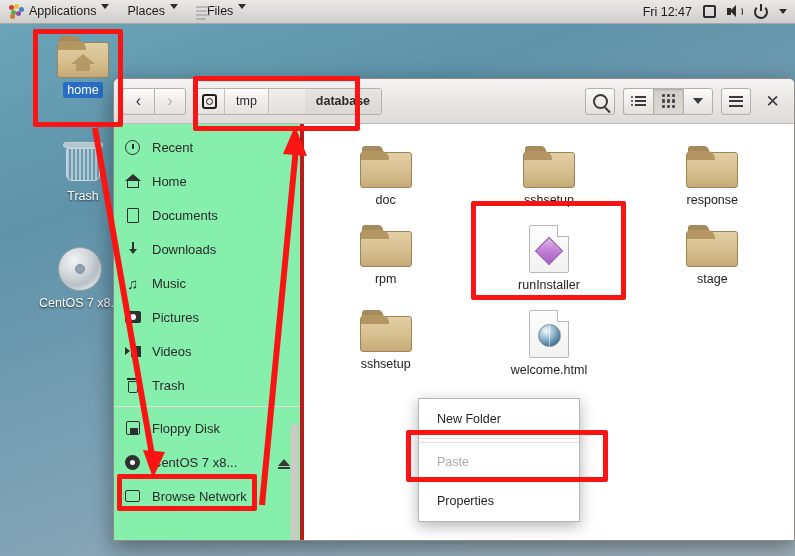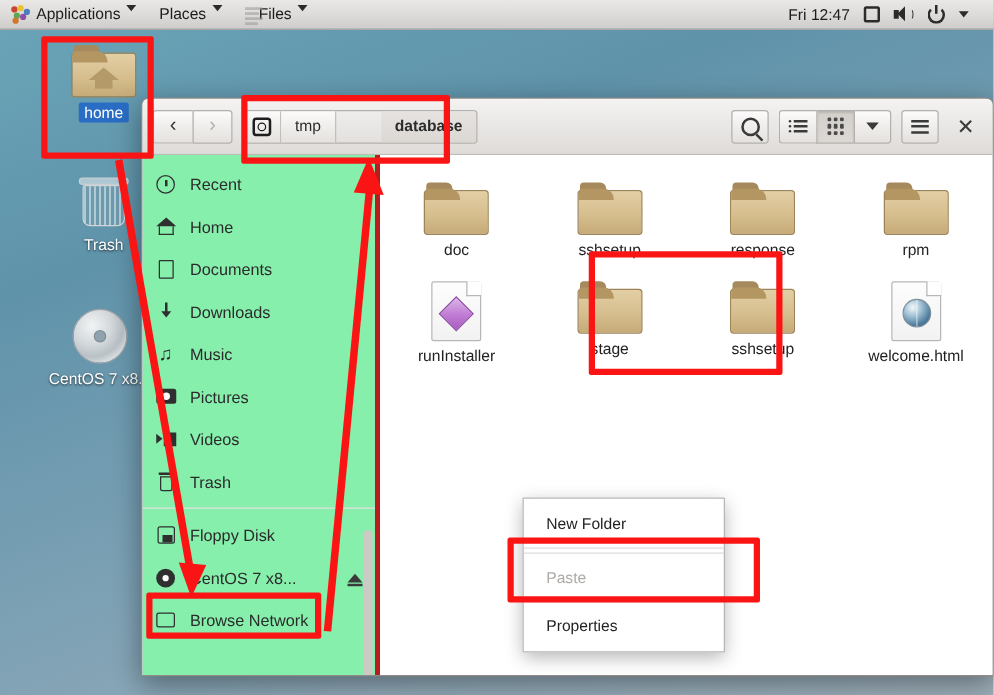--- a/index.html
+++ b/index.html
@@ -18,21 +18,21 @@
     position: absolute; left:0; top:0; width:795px; height:24px;
     background: linear-gradient(180deg,#e9e8e7 0%,#dedcdb 50%,#cfcdcc 100%);
     border-bottom: 1px solid #a9a6a3;
     display:flex; align-items:center; font-size:12.5px; color:#1c1c1c;
   }
   .tb-item { display:flex; align-items:flex-start; gap:5px; padding:0 9px; height:16px; }
   .caret { width:0;height:0;border-left:4px solid transparent;border-right:4px solid transparent;border-top:5px solid #2b2b2b; }
   .gnome-logo { width:15px;height:15px;position:relative;display:inline-block; }
   .gnome-logo i { position:absolute;width:5px;height:5px;border-radius:50%;display:block; }
   .tb-spacer { flex:1; }
-  #topbar .right { display:flex; align-items:center; gap:11px; padding-right:20px; font-size:12.5px; }
+  #topbar .right { display:flex; align-items:center; gap:11px; padding-right:8px; font-size:12.5px; }
   .ico-sq { width:13px;height:13px;border:2px solid #2b2b2b;border-radius:2px; }
   .ico-spk { position:relative;width:16px;height:13px; }
   .ico-spk .b { position:absolute;left:0;top:3px;width:4px;height:7px;background:#2b2b2b; }
   .ico-spk .c { position:absolute;left:3px;top:0;width:0;height:0;border-top:6.5px solid transparent;border-bottom:6.5px solid transparent;border-right:6px solid #2b2b2b; }
   .ico-spk .w { position:absolute;border:1.6px solid #2b2b2b;border-left-color:transparent;border-bottom-color:transparent;border-top-color:transparent;border-radius:50%; }
   .ico-pw { width:14px;height:14px;border:2px solid #2b2b2b;border-radius:50%;border-top-color:transparent;position:relative; }
   .ico-pw::after { content:"";position:absolute;left:4px;top:-3px;width:2px;height:7px;background:#2b2b2b; }
   .files-appicon { width:16px;height:18px;position:relative;opacity:.55; }
   .files-appicon span { position:absolute;left:0;display:block;height:2px;background:#8a8a8a;border:1px solid #9b9b9b; }
 
@@ -129,21 +129,21 @@
     font-size:13px; color:#2b2b2b; cursor:pointer; white-space:nowrap;
   }
   .side-item .sico { width:17px;height:17px;flex:0 0 17px;display:flex;align-items:center;justify-content:center;color:#2f2f2f; }
   .side-item .eject { margin-left:auto; width:0;height:0;border-left:6px solid transparent;border-right:6px solid transparent;border-bottom:7px solid #3a3a3a; position:relative; }
   .side-item .eject::after{content:"";position:absolute;left:-6px;top:8px;width:12px;height:2px;background:#3a3a3a;}
   .side-sep { height:1px; background:#e2dfdc; margin:4px 0; }
 
   #sb-scroll { position:absolute; right:2px; top:300px; width:7px; height:120px; background:#cdcac6; border-radius:4px; }
 
   #content { flex:1; background:#ffffff; position:relative; overflow:hidden; padding:12px 0 0 0; }
-  .grid { display:grid; grid-template-columns:repeat(4,1fr); gap:0; }
+  .grid { display:grid; grid-template-columns:repeat(3,1fr); gap:0; }
   .fileitem { width:100%; text-align:center; padding:10px 0 8px; font-size:12.5px; color:#222; cursor:pointer; }
   .fileitem .nm { margin-top:5px; white-space:nowrap; }
 
   .doc-ico { width:40px;height:48px;margin:0 auto;position:relative;
     background:linear-gradient(180deg,#fdfdfd 0%,#f2f2f2 100%); border:1px solid #b7b7b7; border-radius:2px; }
   .doc-ico::after{content:"";position:absolute;right:-1px;top:-1px;width:11px;height:11px;background:#ffffff;border-left:1px solid #b7b7b7;border-bottom:1px solid #b7b7b7;}
   .diamond { position:absolute;left:9px;top:15px;width:20px;height:20px;background:linear-gradient(135deg,#dcb6e8 0%,#c27fd6 50%,#a85cc0 100%);transform:rotate(45deg);border:1px solid #8c4aa3; }
   .globe { position:absolute;left:8px;top:13px;width:23px;height:23px;border-radius:50%;
     background:radial-gradient(circle at 34% 28%,#f4f8fa 0%,#9fc0d4 35%,#4f7d9e 70%,#2c5877 100%); border:1px solid #7d8f99; }
   .globe::after{content:"";position:absolute;left:10px;top:0;width:1px;height:21px;background:rgba(255,255,255,.55);}

